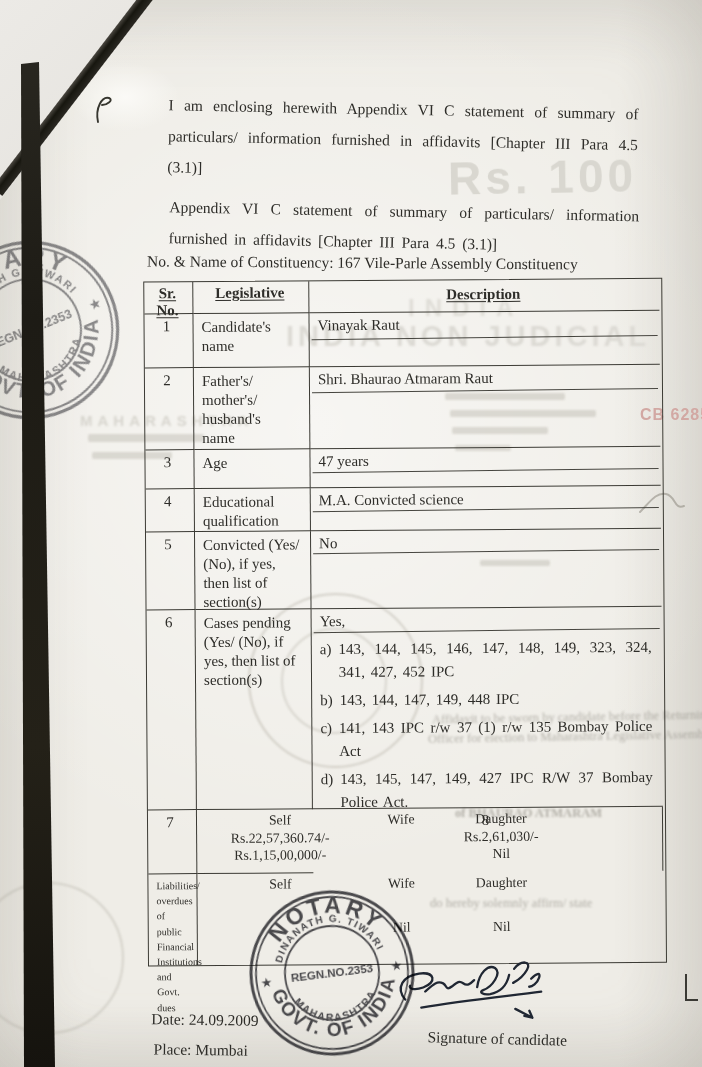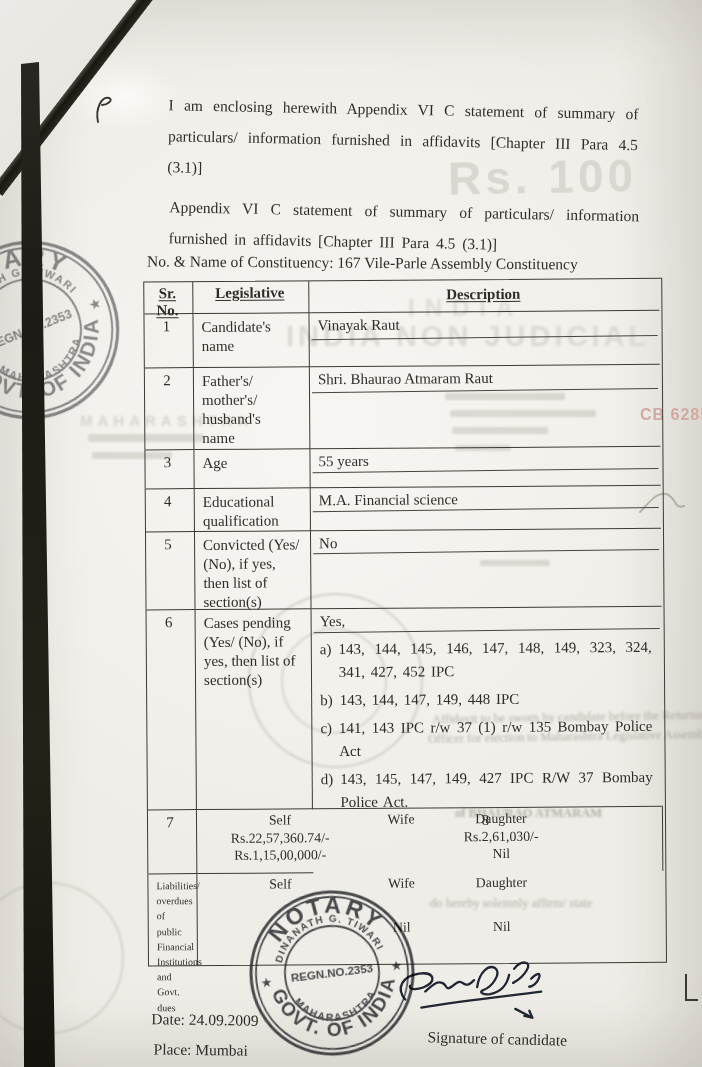--- a/index.html
+++ b/index.html
@@ -146,29 +146,29 @@
 husband's
 name</div>
       <div class="cell c3 desc">
         <span>Shri. Bhaurao Atmaram Raut</span>
         <span class="subline" style="top:24px;"></span>
       </div>
 
       <div class="cell srno">3</div>
       <div class="cell part pl">Age</div>
       <div class="cell c3 desc">
-        <span>55 years</span>
+        <span>47 years</span>
         <span class="subline" style="top:22px;"></span>
       </div>
 
       <div class="cell srno">4</div>
       <div class="cell part pl">Educational
 qualification</div>
       <div class="cell c3 desc">
-        <span>M.A. Financial science</span>
+        <span>M.A. Convicted science</span>
         <span class="subline" style="top:22px;"></span>
       </div>
 
       <div class="cell srno">5</div>
       <div class="cell part pl">Convicted (Yes/
 (No), if yes,
 then list of
 section(s)</div>
       <div class="cell c3 desc">
         <span>No</span>

